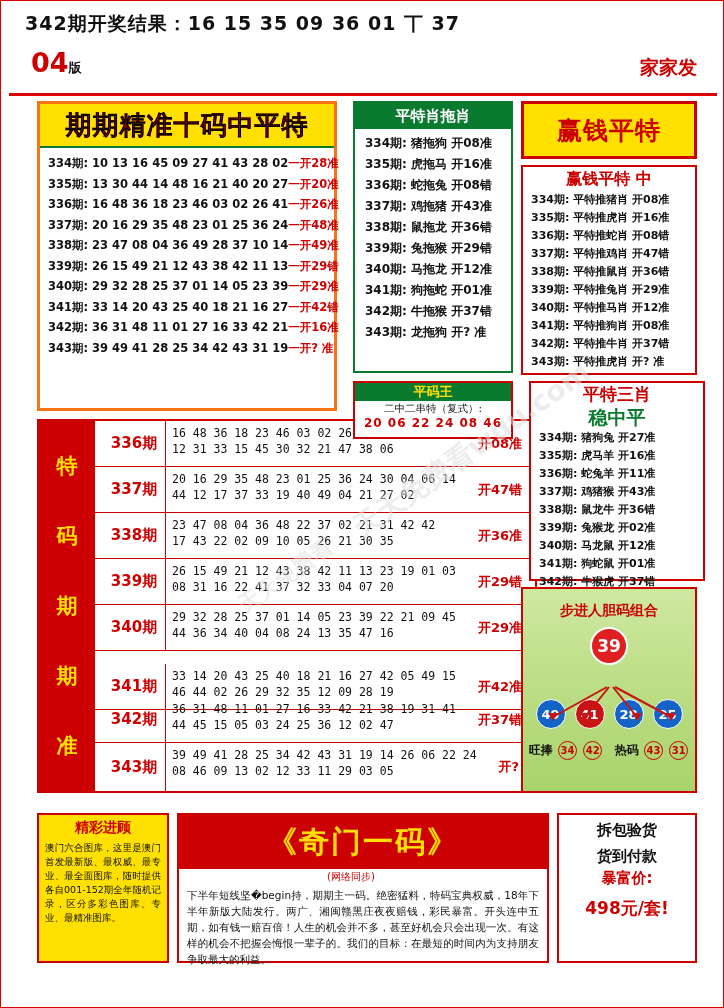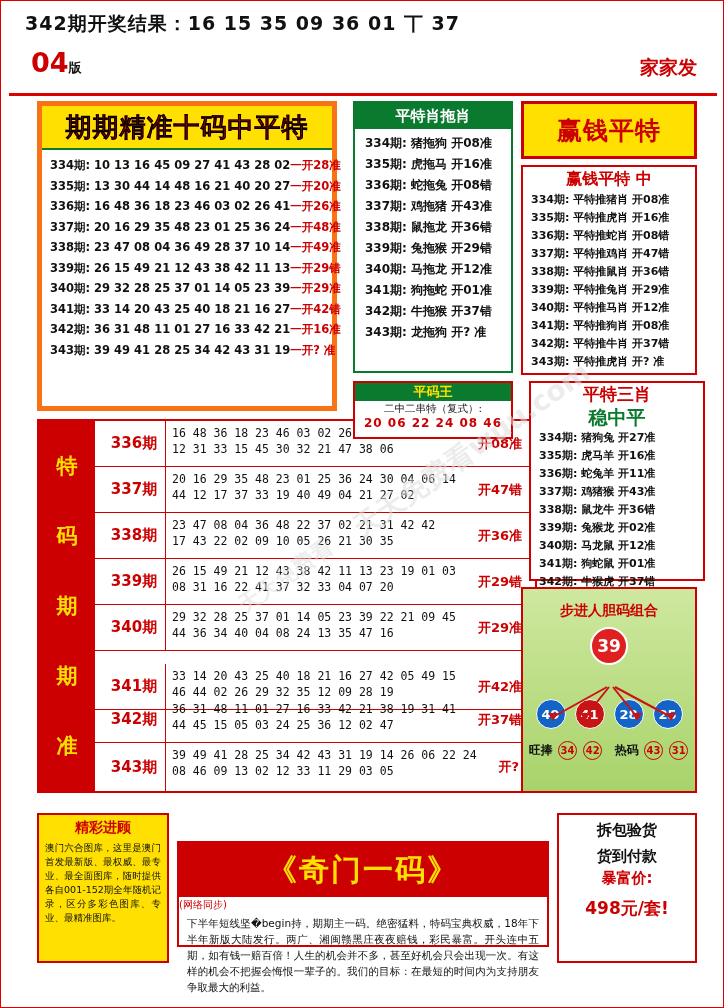--- a/index.html
+++ b/index.html
@@ -29,21 +29,21 @@
   .brand{
     position:absolute;right:26px;top:54px;
     font-size:19px;font-weight:bold;color:#c00;
   }
   .redline{position:absolute;left:8px;top:92px;width:708px;height:3px;background:#d00;}
 
   
   .panel{position:absolute;box-sizing:border-box;}
 
   
-  #leftTop{left:36px;top:100px;width:300px;height:310px;border:5px solid #f97316;background:#fff;}
+  #leftTop{left:36px;top:100px;width:300px;height:310px;border:3px solid #f97316;background:#fff;}
   #leftTop .hdr{
     height:42px;background:#ffe000;border-bottom:2px solid #0a7a2f;
     display:flex;align-items:center;justify-content:center;
   }
   #leftTop .hdr span{
     font-size:26px;font-weight:bold;color:#c00;letter-spacing:1px;
     -webkit-text-stroke:0.3px #000;
   }
   .rowlist{padding:5px 6px 0 8px;}
   .row{font-size:11.5px;line-height:20.5px;color:#111;white-space:nowrap;font-weight:bold;}
@@ -112,24 +112,24 @@
   .arrows{position:absolute;left:0;top:96px;width:176px;height:34px;}
   .hotrow{display:flex;justify-content:space-around;margin-top:12px;font-size:12px;font-weight:bold;color:#111;}
   .circnum{display:inline-block;width:17px;height:17px;line-height:17px;border:1px solid #c00;border-radius:50%;
     text-align:center;font-size:10px;color:#c00;margin:0 1px;}
 
   
   #botLeft{left:36px;top:812px;width:132px;height:150px;border:2px solid #c00;background:#ffe000;}
   #botLeft .ttl{color:#c00;font-size:14px;font-weight:bold;text-align:center;line-height:24px;}
   #botLeft p{font-size:9.5px;line-height:14px;color:#111;margin:2px 6px;text-align:justify;}
 
-  #botMid{left:176px;top:840px;width:372px;height:106px;border:2px solid #c00;background:#fff;}
+  #botMid{left:176px;top:812px;width:372px;height:150px;border:2px solid #c00;background:#fff;}
   #botMid .band{height:54px;background:#c00;display:flex;align-items:center;justify-content:center;}
   #botMid .band span{font-size:30px;font-weight:bold;color:#ffe000;letter-spacing:2px;}
-  #botMid .sync{font-size:10px;color:#c00;text-align:left;padding-right:24px;line-height:16px;}
+  #botMid .sync{font-size:10px;color:#c00;text-align:center;padding-right:24px;line-height:16px;}
   #botMid p{font-size:10.5px;line-height:16px;color:#111;margin:2px 8px;text-align:justify;}
 
   #botRight{left:556px;top:812px;width:140px;height:150px;border:2px solid #c00;background:#fff;}
   #botRight .l1{font-size:15px;font-weight:bold;color:#111;text-align:center;line-height:22px;margin-top:4px;}
   #botRight .l2{font-size:17px;font-weight:bold;color:#c00;text-align:center;line-height:26px;margin-top:6px;}
   #botRight .l3{font-size:15px;font-weight:bold;color:#c00;text-align:center;line-height:22px;}
 
   .wm{
     position:absolute;left:330px;top:430px;transform:rotate(-35deg);
     font-size:28px;color:#ddd;opacity:.55;font-weight:bold;pointer-events:none;

